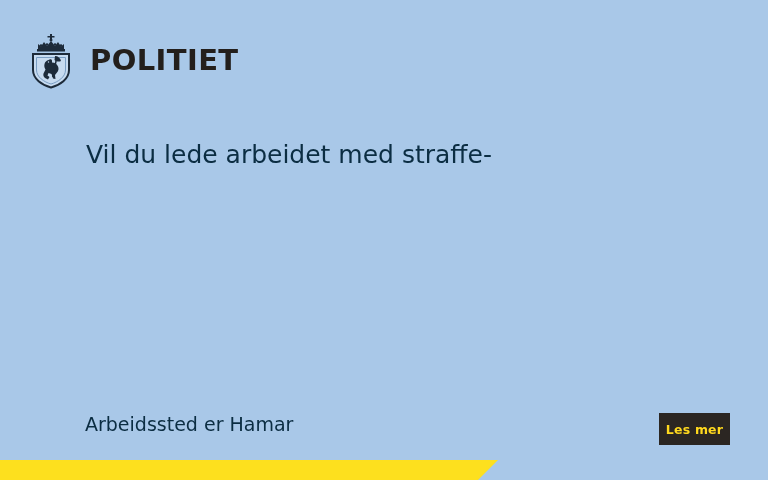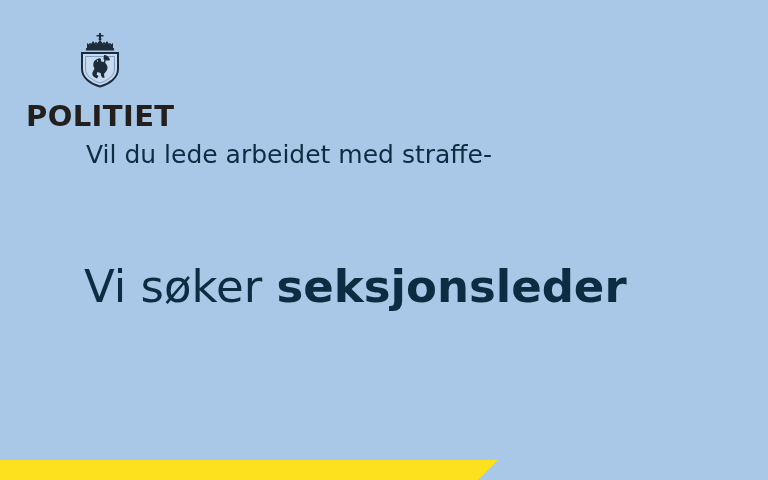--- a/index.html
+++ b/index.html
@@ -24,21 +24,20 @@
 
   
   .logo-lockup {
     position: absolute;
     left: 26px;
     top: 30px;
     display: flex;
     align-items: center;
     gap: 14px;
     height: 60px;
-    flex-direction: column;
   }
   .coat-of-arms {
     width: 50px;
     height: 58px;
     display: block;
     flex: 0 0 auto;
   }
   .wordmark {
     font-family: "DejaVu Sans", "Liberation Sans", sans-serif;
     font-weight: bold;
@@ -161,21 +160,20 @@
         <path d="M58 50 C64 50 69 54 70 60 C66 62 60 61 57 58 Z"></path>
       </g>
     </svg>
     <span class="wordmark">POLITIET</span>
   </div>
 
   <p class="lead">
     <span class="line">Vil du lede arbeidet med straffe-</span>
   </p>
 
-  <h1 class="headline">
-    <span class="light">Vi søker </span><span class="strong">seksjonsleder</span>
-  </h1>
 
+  <p class="location">Arbeidssted er Hamar</p>
 
+  <button class="cta" type="button">Les mer</button>
 
   <div class="footer-band"></div>
 
 </div>
 
 </body></html>

